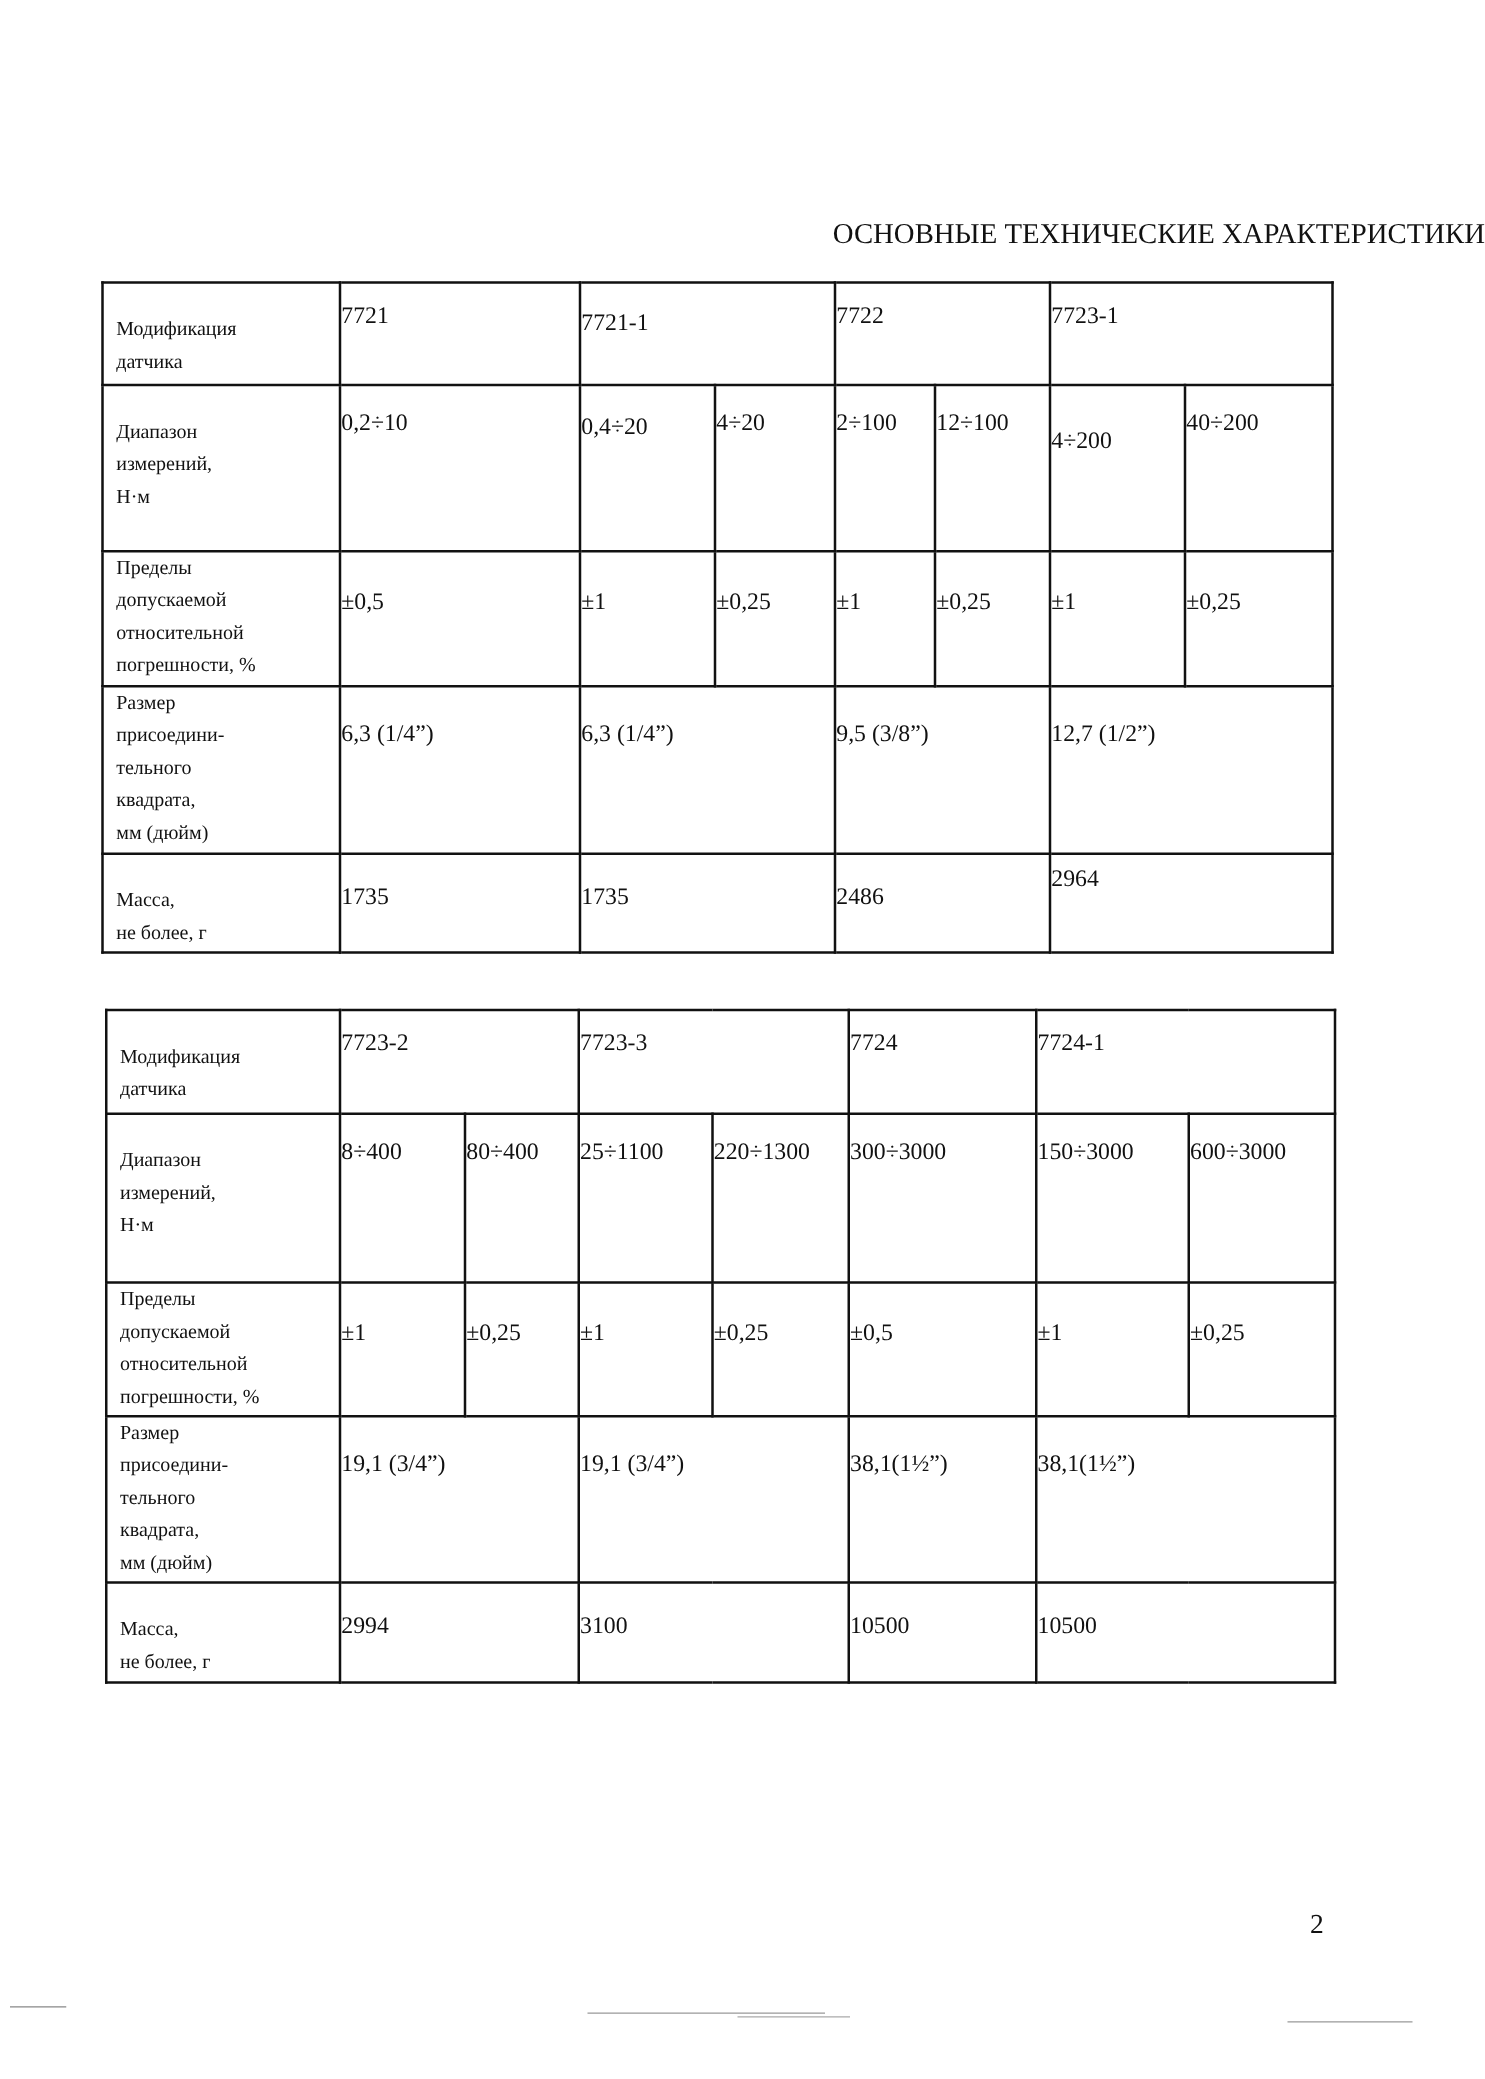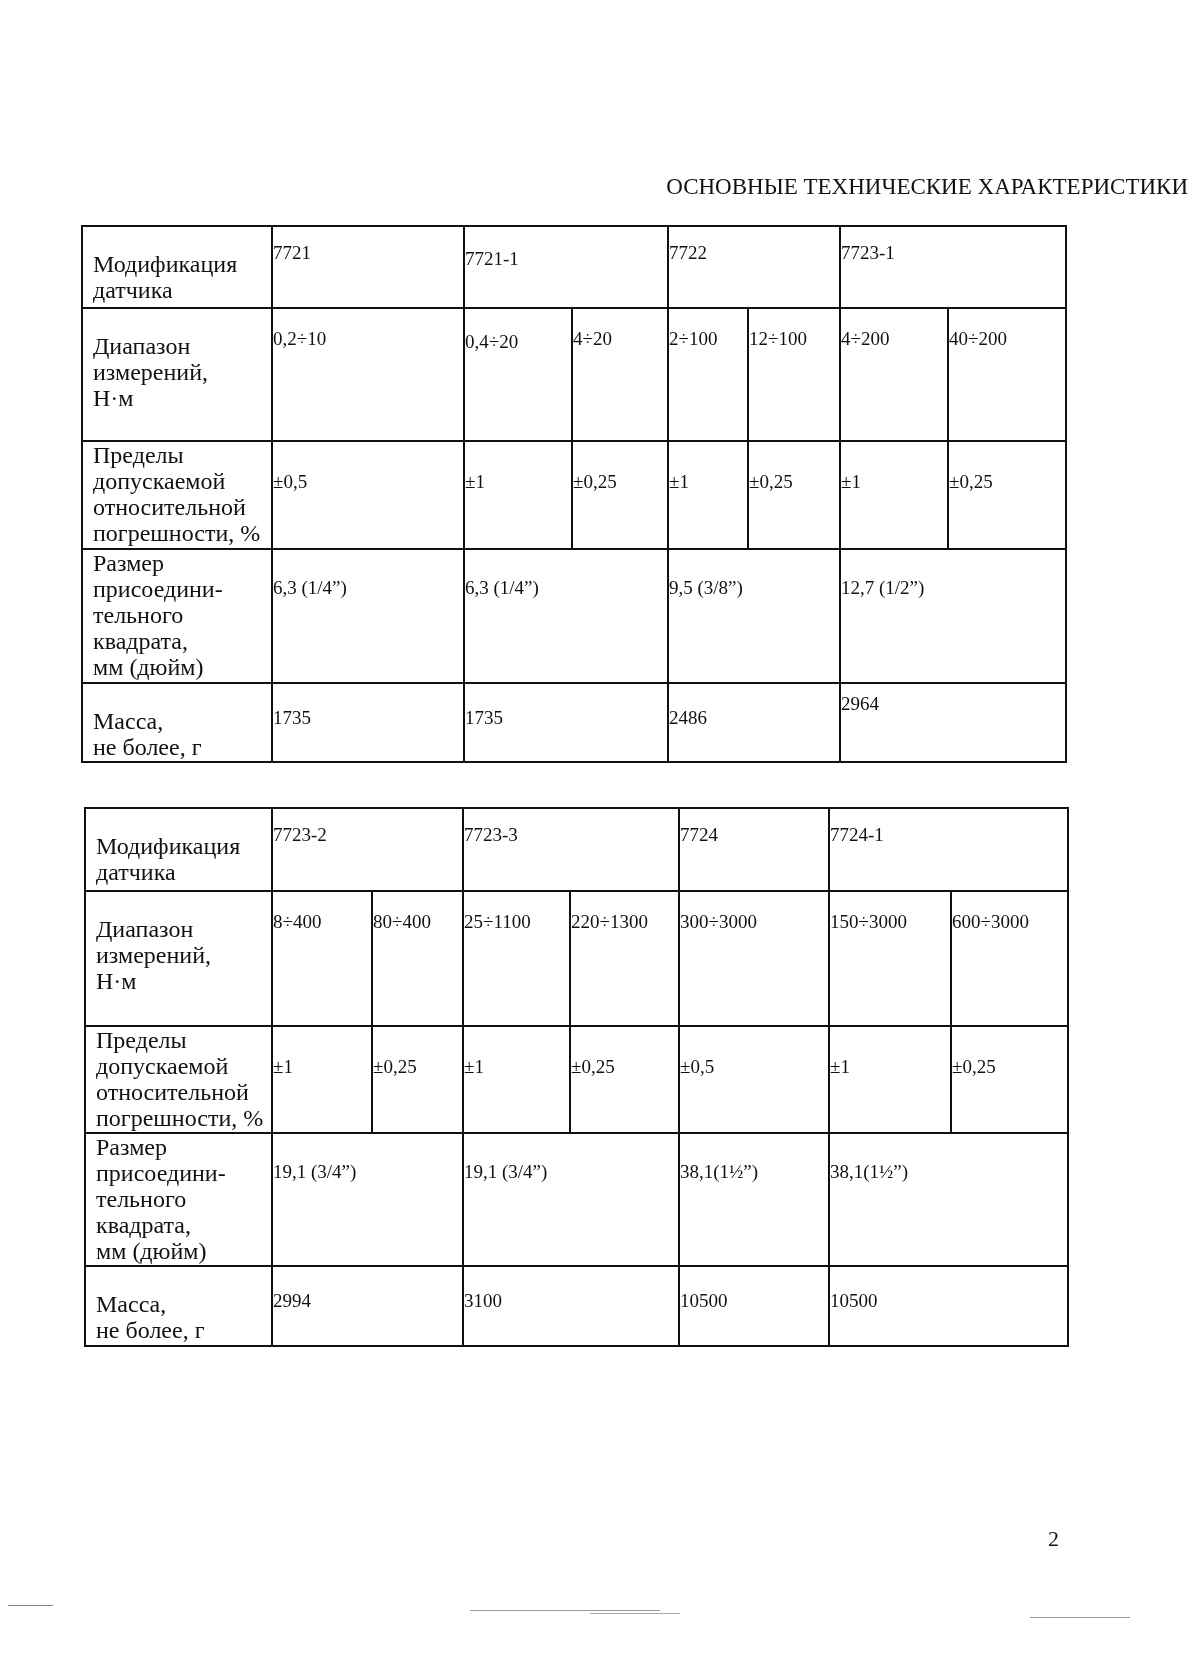--- a/index.html
+++ b/index.html
@@ -13,21 +13,21 @@
     text-align: right; font-size: 23px; letter-spacing: 0px;
   }
   table.spec {
     position: absolute; border-collapse: collapse; table-layout: fixed;
     font-size: 19px;
   }
   table.spec td {
     border: 2px solid #111; vertical-align: top; padding: 0;
   }
   table.spec td.lbl {
-    text-align: left; padding: 4px 0 0 10px; line-height: 26px; font-size: 24px;
+    text-align: left; padding: 4px 0 0 10px; line-height: 26px; font-size: 16px;
   }
   table.spec td.val {
     text-align: left; padding-top: 26px; line-height: 24px;
   }
   .lbl .line { display: block; }
   #t1 { top: 225px; left: 81px; width: 984px; }
   #t2 { top: 807px; left: 84px; width: 983px; }
   .page-num {
     position: absolute; top: 1526px; left: 1048px; font-size: 22px;
   }
@@ -64,21 +64,21 @@
     <td class="lbl" style="padding-top:24px">
       <span class="line">Диапазон</span>
       <span class="line">измерений,</span>
       <span class="line">Н·м</span>
     </td>
     <td class="val" style="padding-top:18px">0,2÷10</td>
     <td class="val" style="padding-top:21px">0,4÷20</td>
     <td class="val" style="padding-top:18px">4÷20</td>
     <td class="val" style="padding-top:18px">2÷100</td>
     <td class="val" style="padding-top:18px">12÷100</td>
-    <td class="val" style="padding-top:18px">4÷200</td>
+    <td class="val" style="padding-top:32px">4÷200</td>
     <td class="val" style="padding-top:18px">40÷200</td>
   </tr>
   <tr style="height:108px">
     <td class="lbl" style="padding-top:0px">
       <span class="line">Пределы</span>
       <span class="line">допускаемой</span>
       <span class="line">относительной</span>
       <span class="line">погрешности, %</span>
     </td>
     <td class="val" style="padding-top:28px">±0,5</td>

